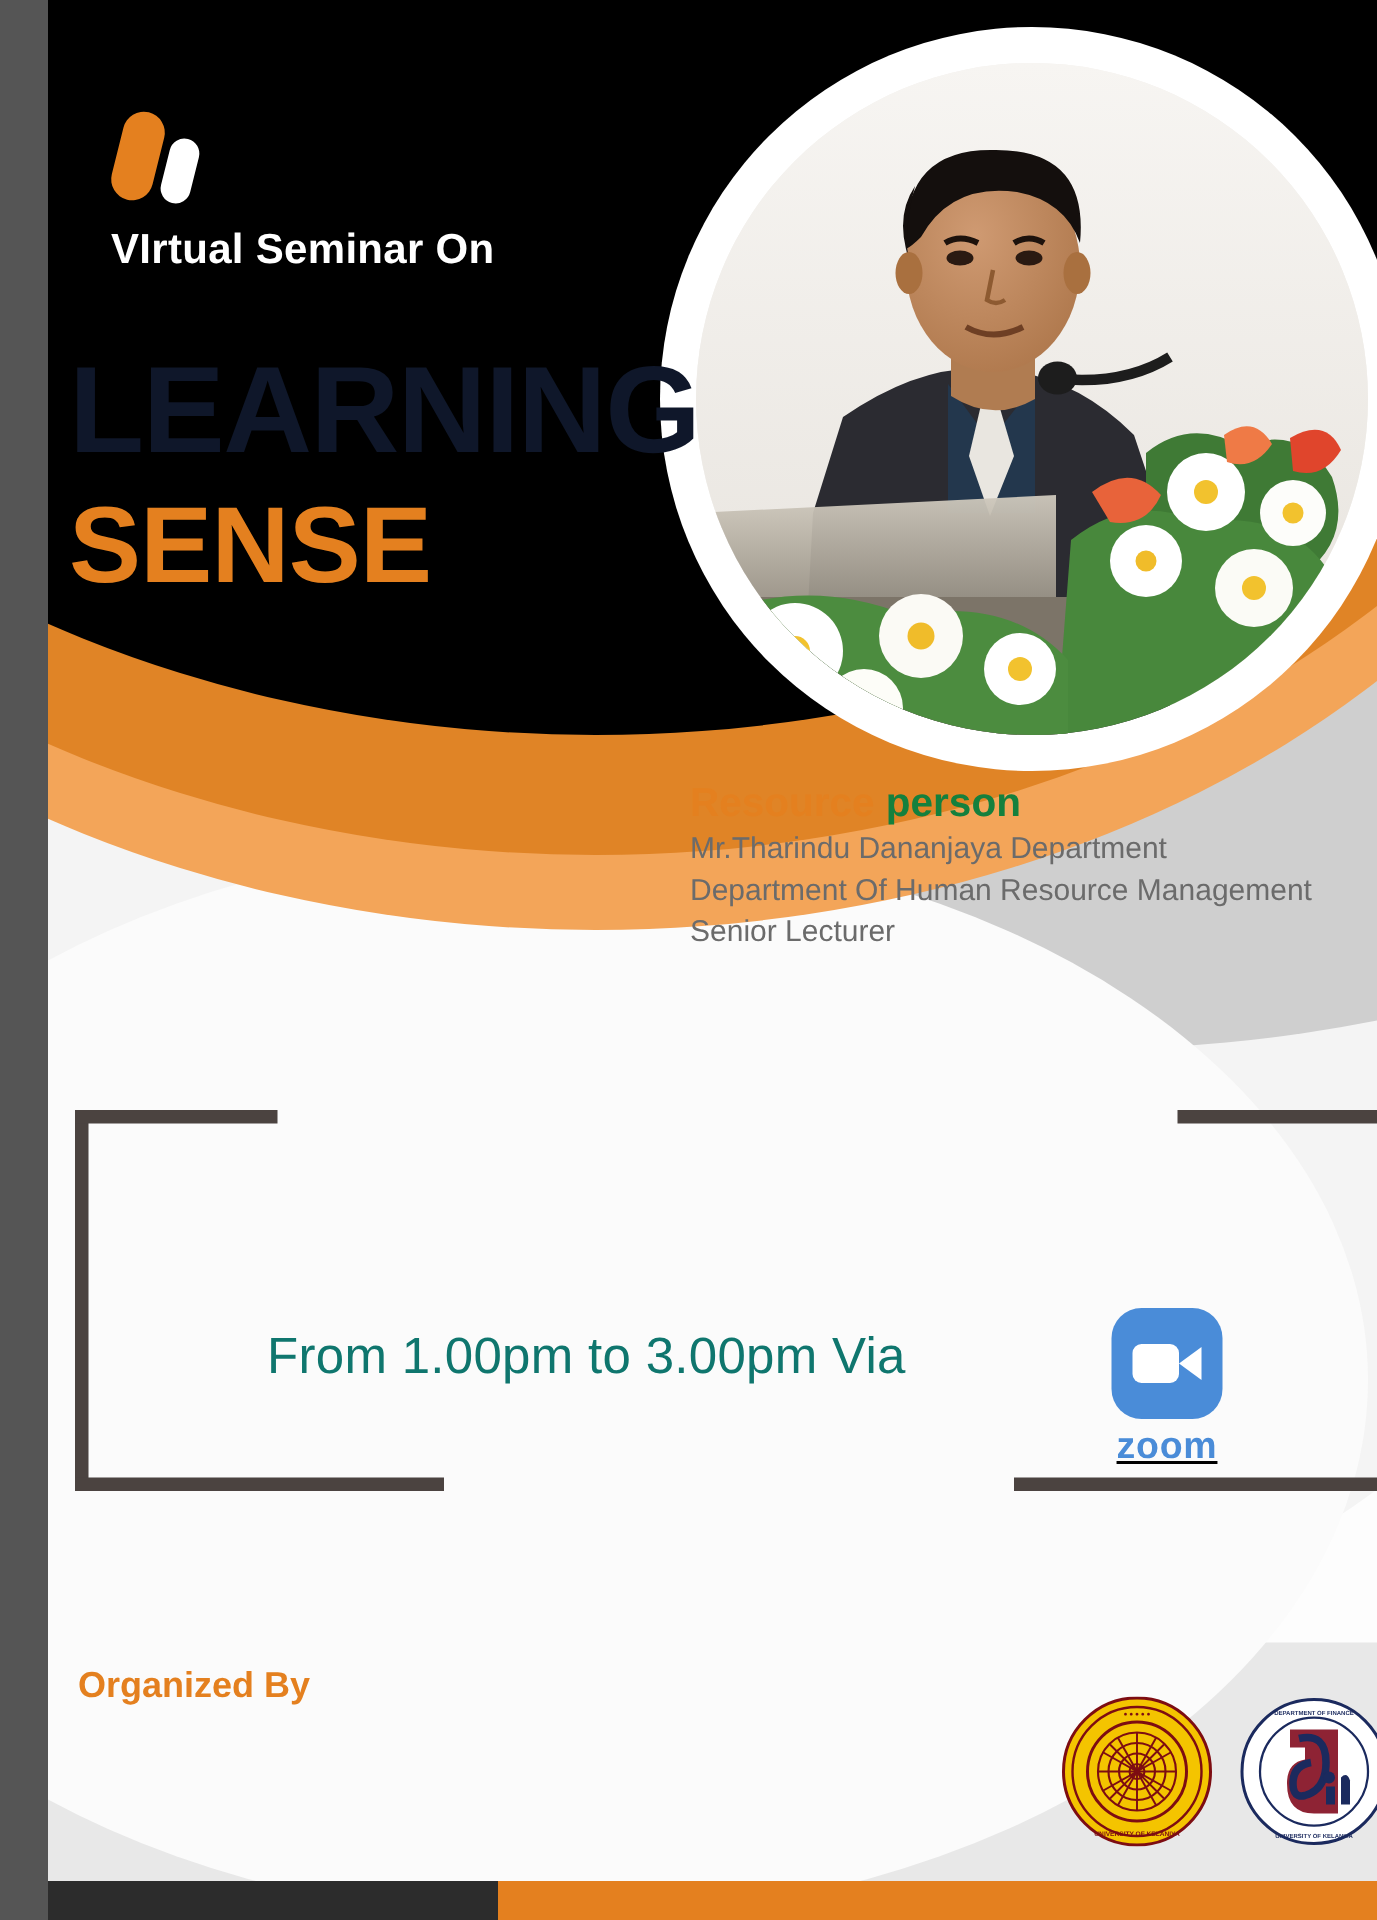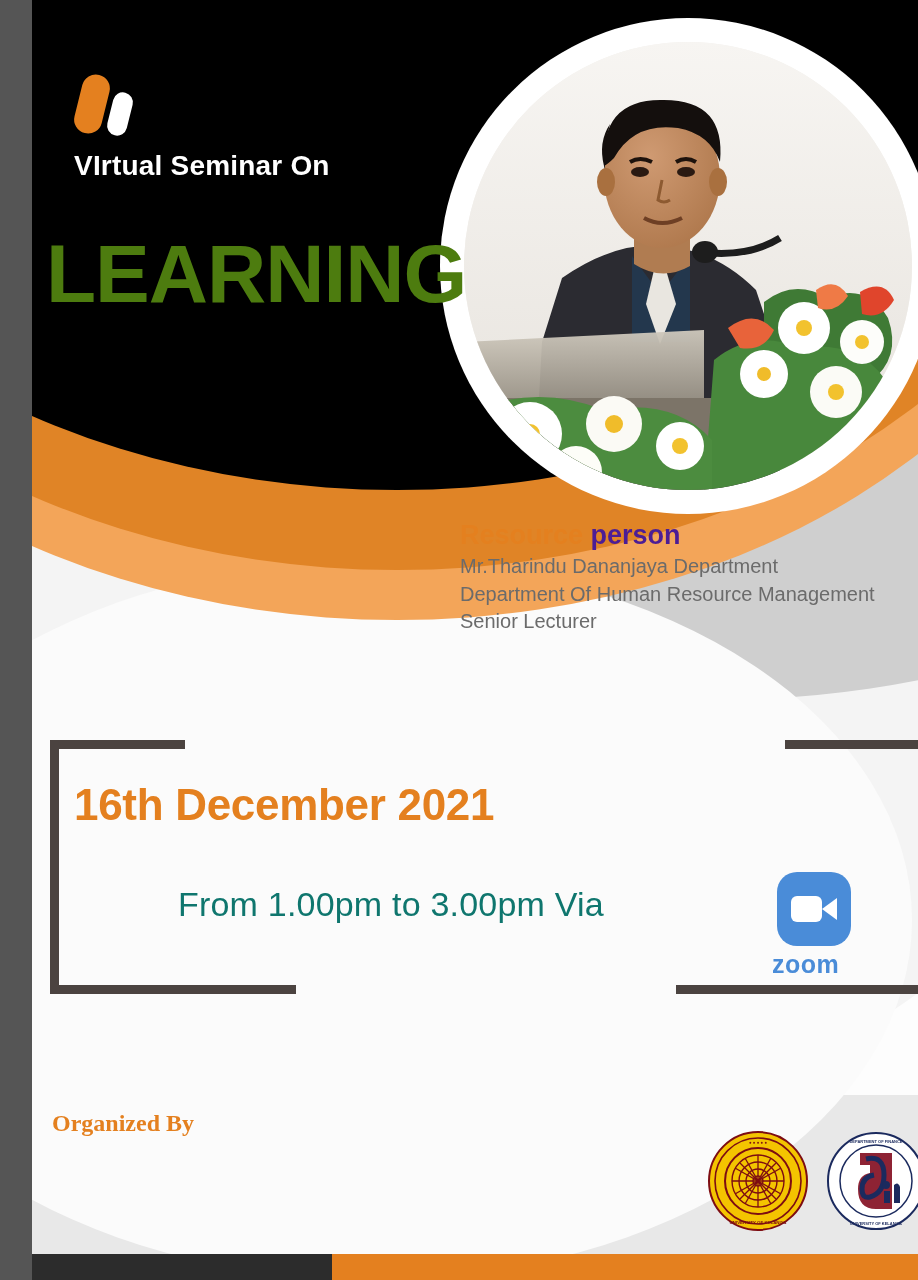--- a/index.html
+++ b/index.html
@@ -121,21 +121,21 @@
 
   .tagline{
     position:absolute; left:42px; top:150px;
     color:#ffffff;
     font-size:28px; font-weight:bold;
     letter-spacing:.2px;
   }
 
   .title-main{
     position:absolute; left:14px; top:235px;
-    color:#4d7c0f;
+    color:#0f172a;
     font-size:82px; font-weight:bold;
     letter-spacing:-1px;
     line-height:.95;
   }
   .title-sub{
     position:absolute; left:14px; top:330px;
     color:#e4801f;
     font-size:72px; font-weight:bold;
     letter-spacing:-.5px;
     line-height:.95;
@@ -144,21 +144,21 @@
   
   .resource{
     position:absolute; left:428px; top:520px;
     width:478px;
   }
   .resource-head{
     font-size:27px; font-weight:bold; line-height:1.15;
     margin-bottom:2px;
   }
   .resource-head .hl{ color:#e4801f; }
-  .resource-head .pl{ color:#4c1d95; }
+  .resource-head .pl{ color:#15803d; }
   .resource-line{
     color:#6b6b6b; font-size:20px; line-height:1.38;
     white-space:nowrap;
   }
 
   
   .frame-left{
     position:absolute; left:18px; top:740px;
     width:9px; height:254px; background:#4b4340;
   }
@@ -191,22 +191,22 @@
   }
   .event-time{
     position:absolute; left:146px; top:885px;
     color:#0f766e;
     font-size:34px; font-weight:normal;
     letter-spacing:.2px;
   }
 
   
   .zoom-wrap{
-    position:absolute; left:740px; top:872px;
-    width:84px; text-align:left;
+    position:absolute; left:704px; top:872px;
+    width:84px; text-align:center;text-decoration:underline;
   }
   .zoom-tile{
     width:74px; height:74px; margin:0 auto;
     border-radius:20px;
     background:#4a8cd8;
     display:flex; align-items:center; justify-content:center;
   }
   .zoom-cam{ position:relative; width:46px; height:26px; }
   .zoom-cam .body{
     position:absolute; left:0; top:0;
@@ -221,21 +221,21 @@
   }
   .zoom-word{
     margin-top:4px;
     color:#4a8cd8; font-size:25px; font-weight:bold;
     letter-spacing:.5px;
   }
 
   
   .org-head{
     position:absolute; left:20px; top:1110px;
-    color:#e4801f; font-size:24px; font-weight:bold;font-family:Liberation Serif, serif;
+    color:#e4801f; font-size:24px; font-weight:bold;
   }
   .org-body{
     position:absolute; left:20px; top:1156px;
     color:#2b2b2b; font-size:20px; font-weight:bold;
     line-height:1.42;
   }
 
   
   .logos{
     position:absolute; left:676px; top:1128px;
@@ -351,38 +351,38 @@
     </svg>
   </div>
 
   <div class="brandmark">
     <div class="pill pill-orange"></div>
     <div class="pill pill-white"></div>
   </div>
 
   <div class="tagline">VIrtual Seminar On</div>
   <div class="title-main">LEARNING</div>
+  <div class="title-sub">SENSE</div>
 
   <div class="resource">
     <div class="resource-head">
       <span class="hl">Resource</span><span class="pl"> person</span>
     </div>
     <div class="resource-line">Mr.Tharindu Dananjaya Department</div>
     <div class="resource-line">Department Of Human Resource Management</div>
     <div class="resource-line">Senior Lecturer</div>
   </div>
 
   <div class="frame-left"></div>
   <div class="frame-top"></div>
   <div class="frame-bottom"></div>
   <div class="frame-right"></div>
   <div class="frame-top-r"></div>
   <div class="frame-bottom-r"></div>
 
-  <div class="event-date">16th December 2021</div>
   <div class="event-time">From 1.00pm to 3.00pm Via</div>
 
   <div class="zoom-wrap">
     <div class="zoom-tile">
       <div class="zoom-cam">
         <div class="body"></div>
         <div class="lens"></div>
       </div>
     </div>
     <div class="zoom-word">zoom</div>

